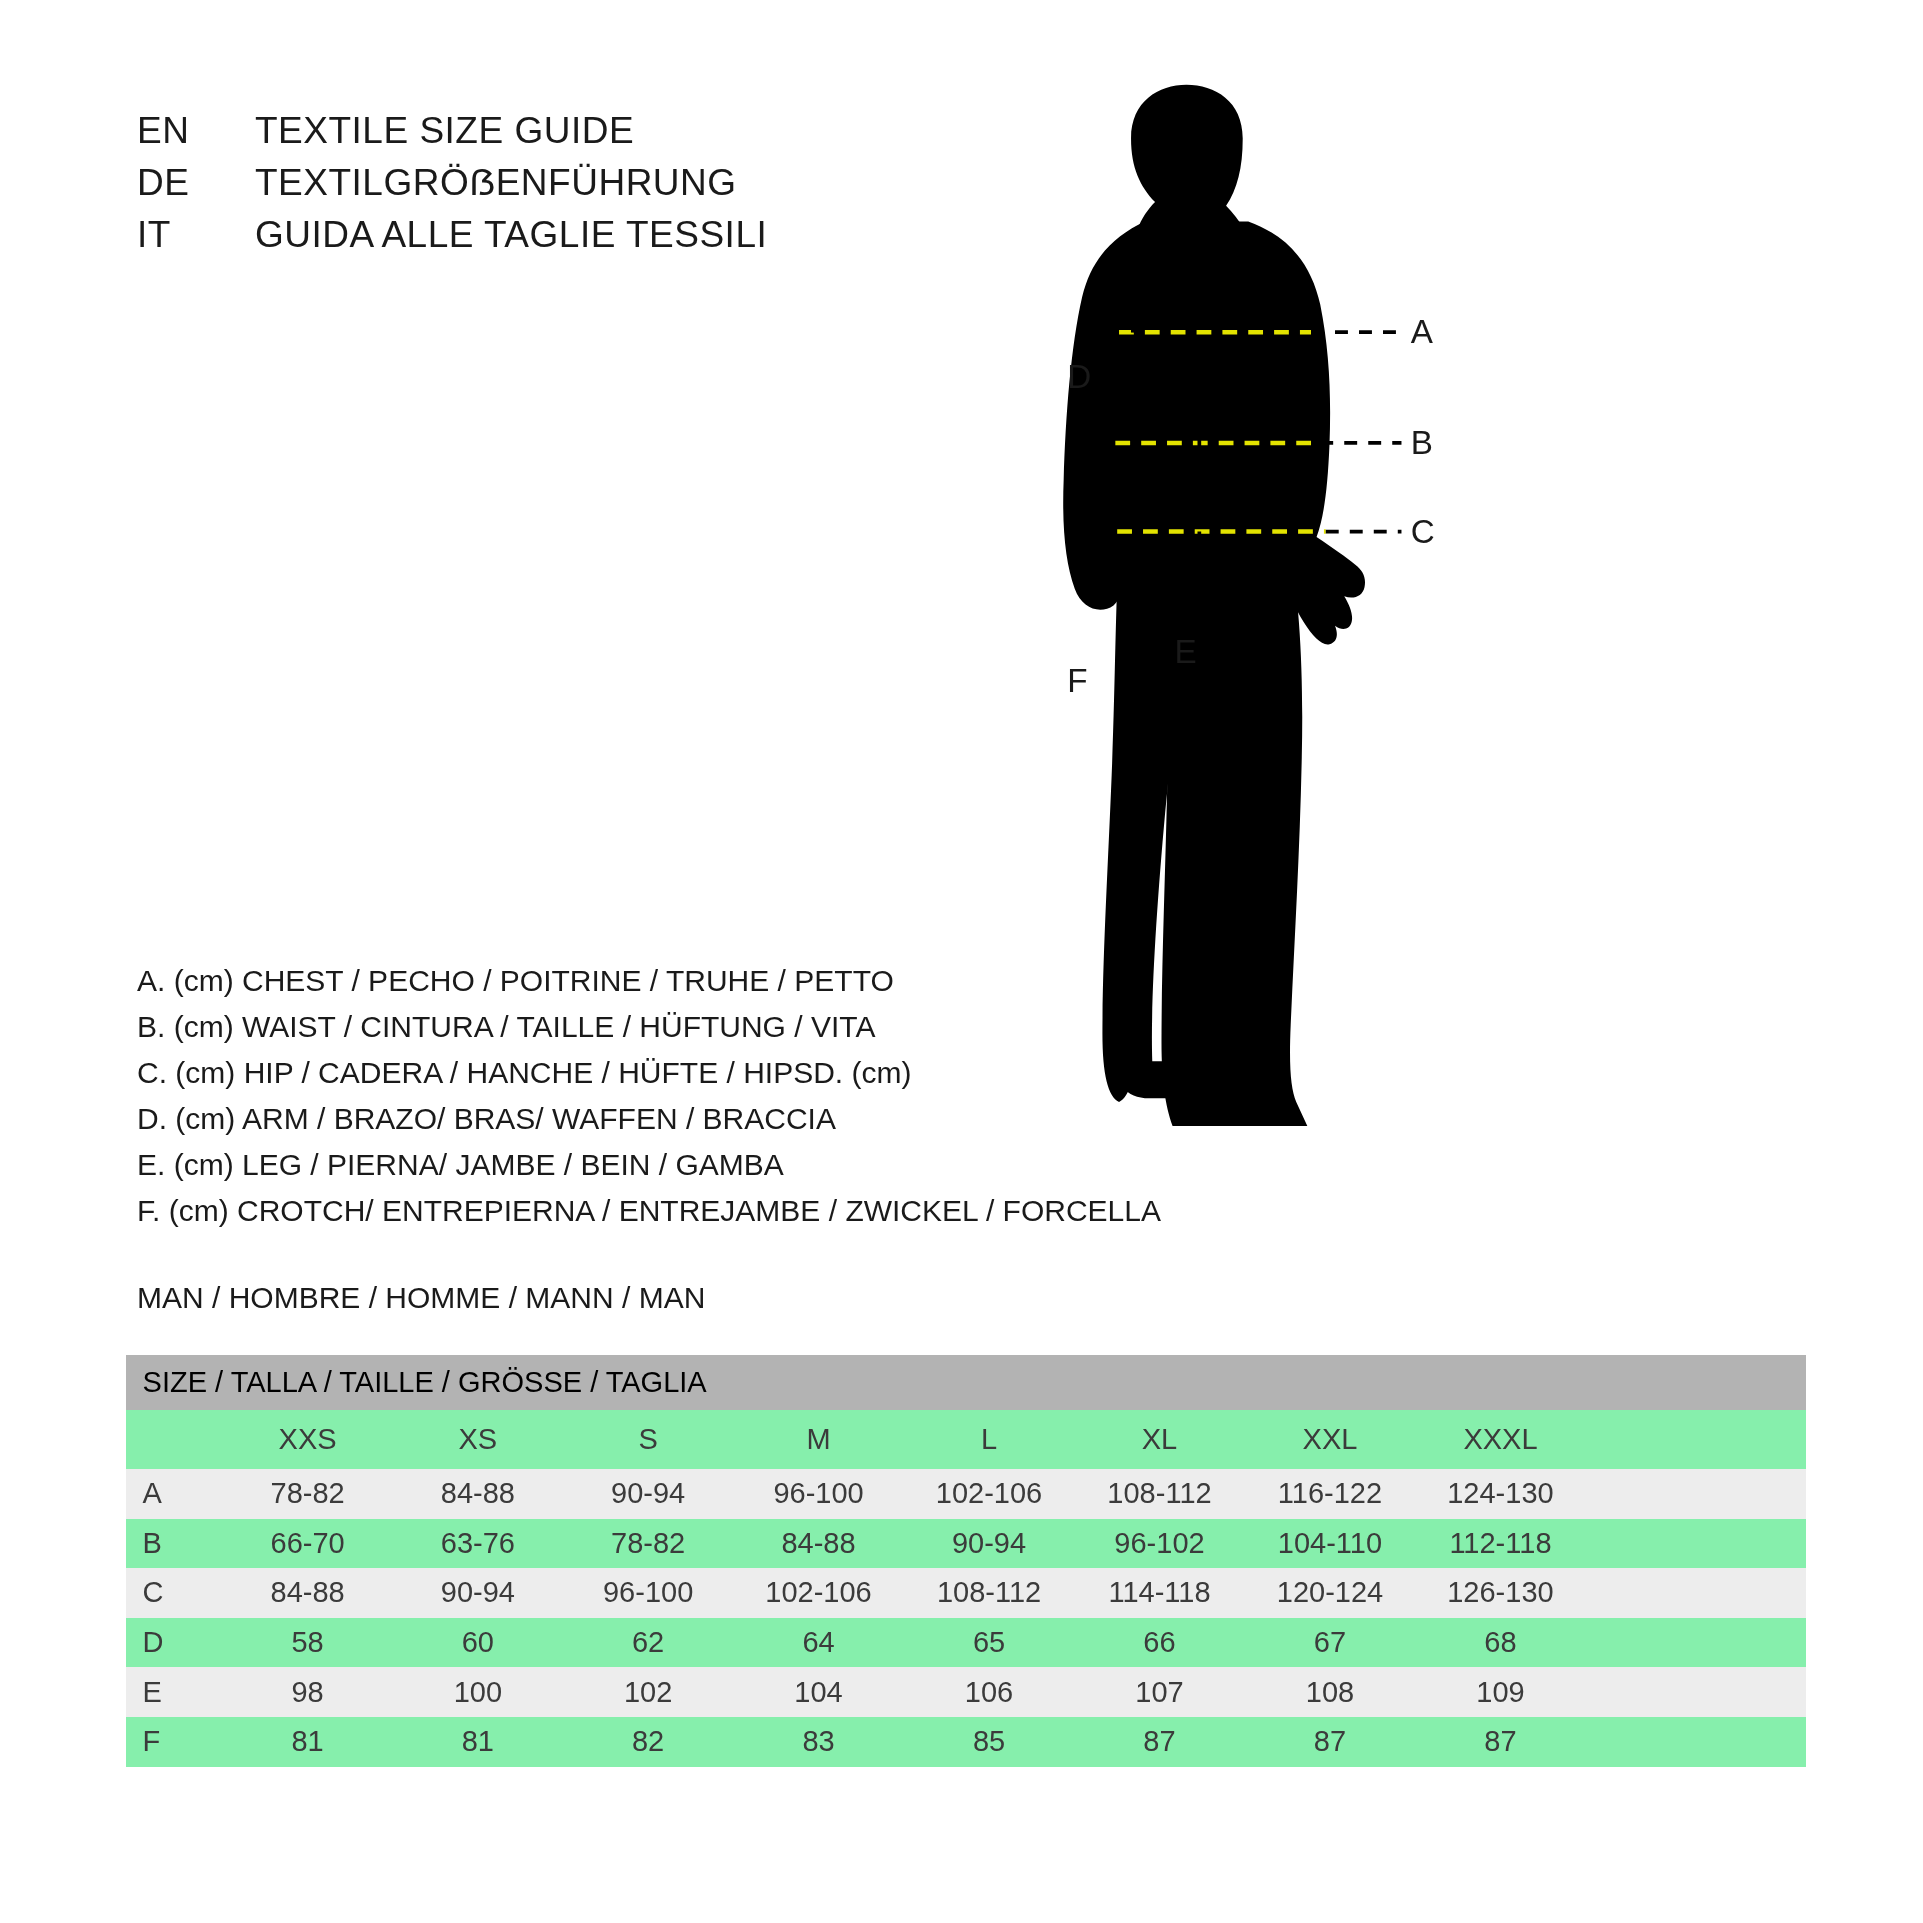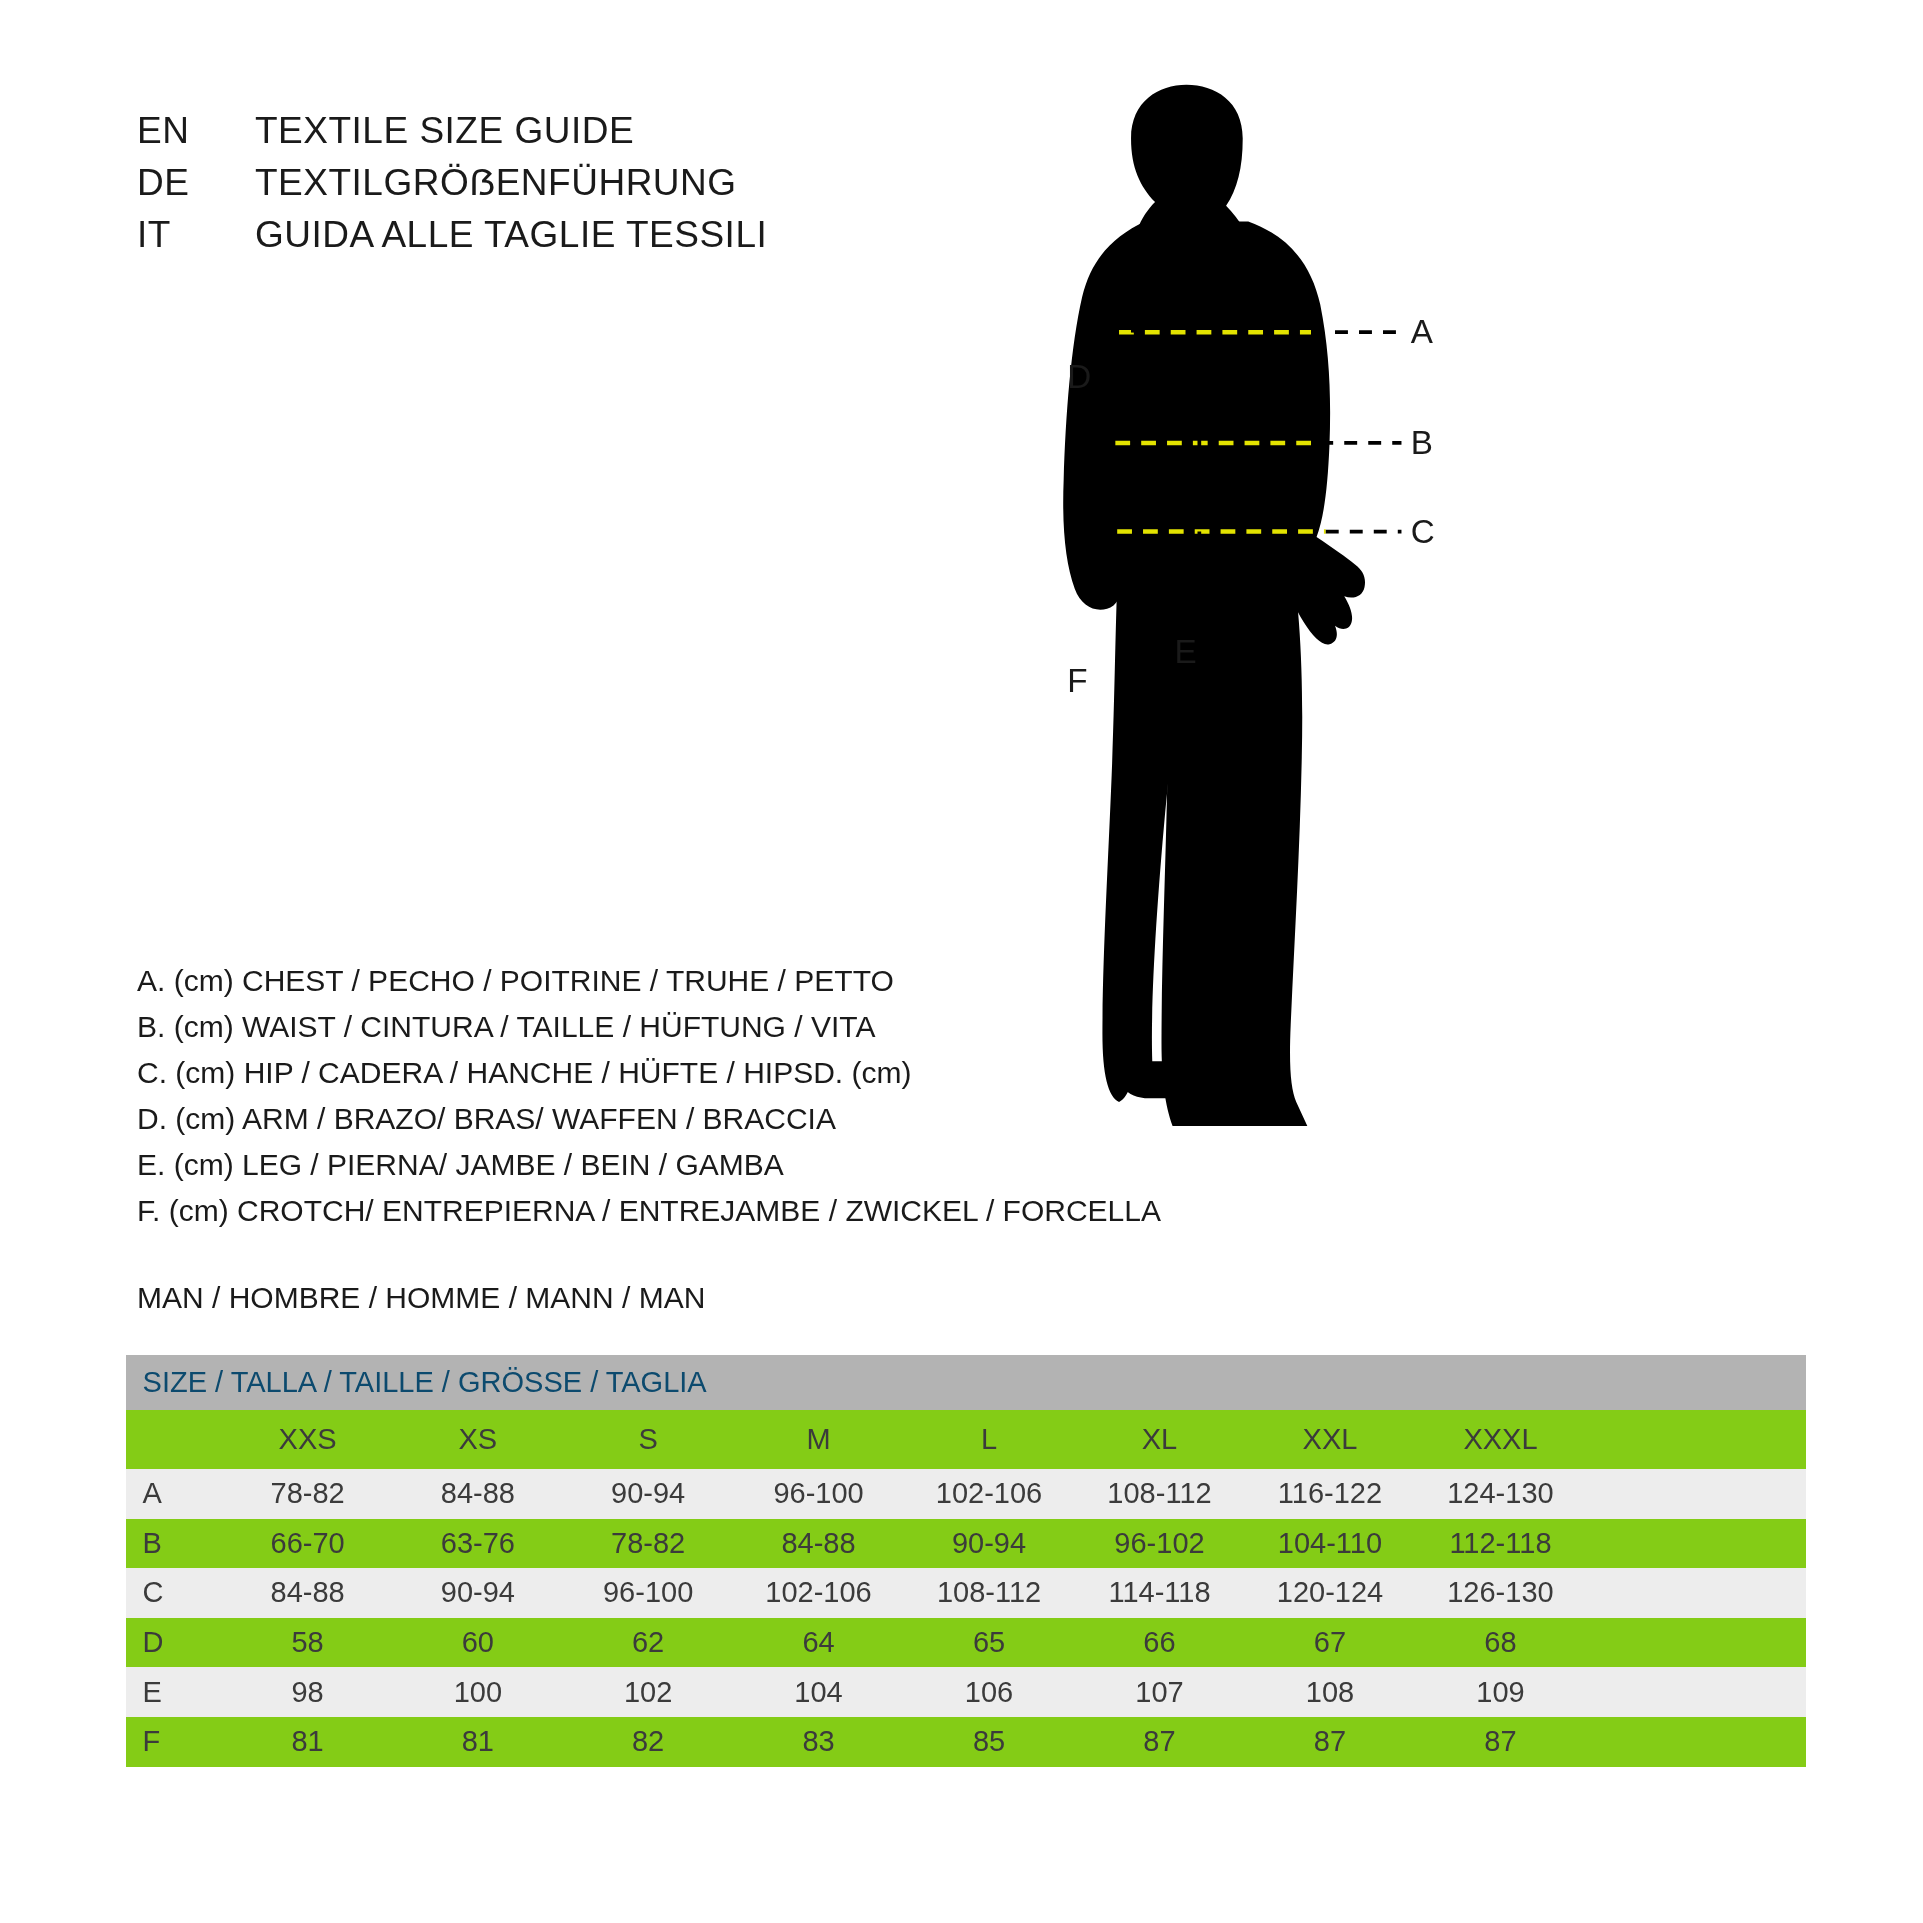--- a/index.html
+++ b/index.html
@@ -75,21 +75,21 @@
     position: absolute;
     left: 126px;
     top: 1355px;
     width: 1680px;
     border-collapse: collapse;
     font-size: 29px;
     color: #3b3b3b;
   }
   #size-table tr.header-row td {
     background: #b3b3b3;
-    color: #0c4a6e;
+    color: #000000;
     font-size: 29px;
     padding: 11px 0 11px 16.6px;
     text-align: left;
   }
   #size-table td {
     padding: 8.3px 0;
     text-align: center;
     white-space: nowrap;
   }
   #size-table td.rowlabel {
@@ -99,21 +99,21 @@
     color: #3b3b3b;
   }
   #size-table tr.size-head td {
     color: #3b3b3b;
     padding: 13px 0 13px 0;
   }
   #size-table tr.shaded td {
     background: #ededed;
   }
   #size-table tr.plain td {
-    background: #84cc16;
+    background: #86efac;
   }
   #size-table col.c-label { width: 97px; }
   #size-table col.c-data  { width: 171px; }
   #size-table col.c-tail  { width: 222px; }
 </style>
 </head>
 <body>
 
 <div id="title-block">
   <div class="title-row">

